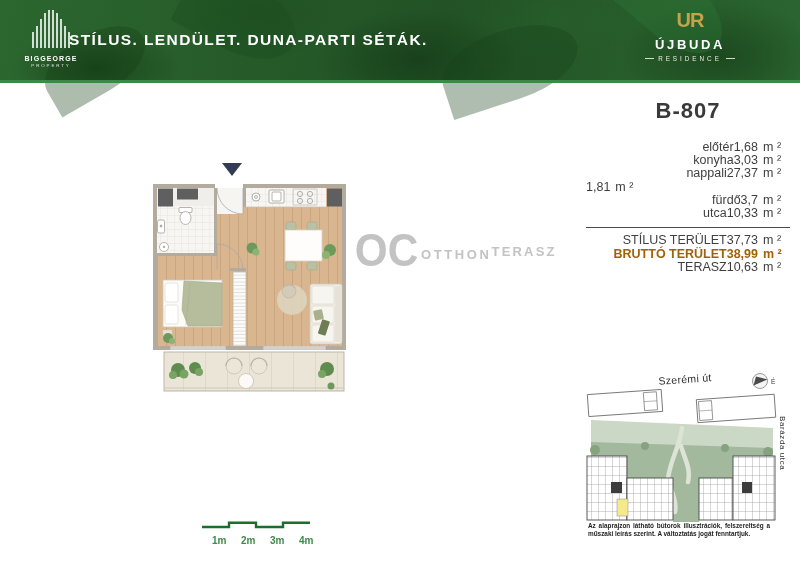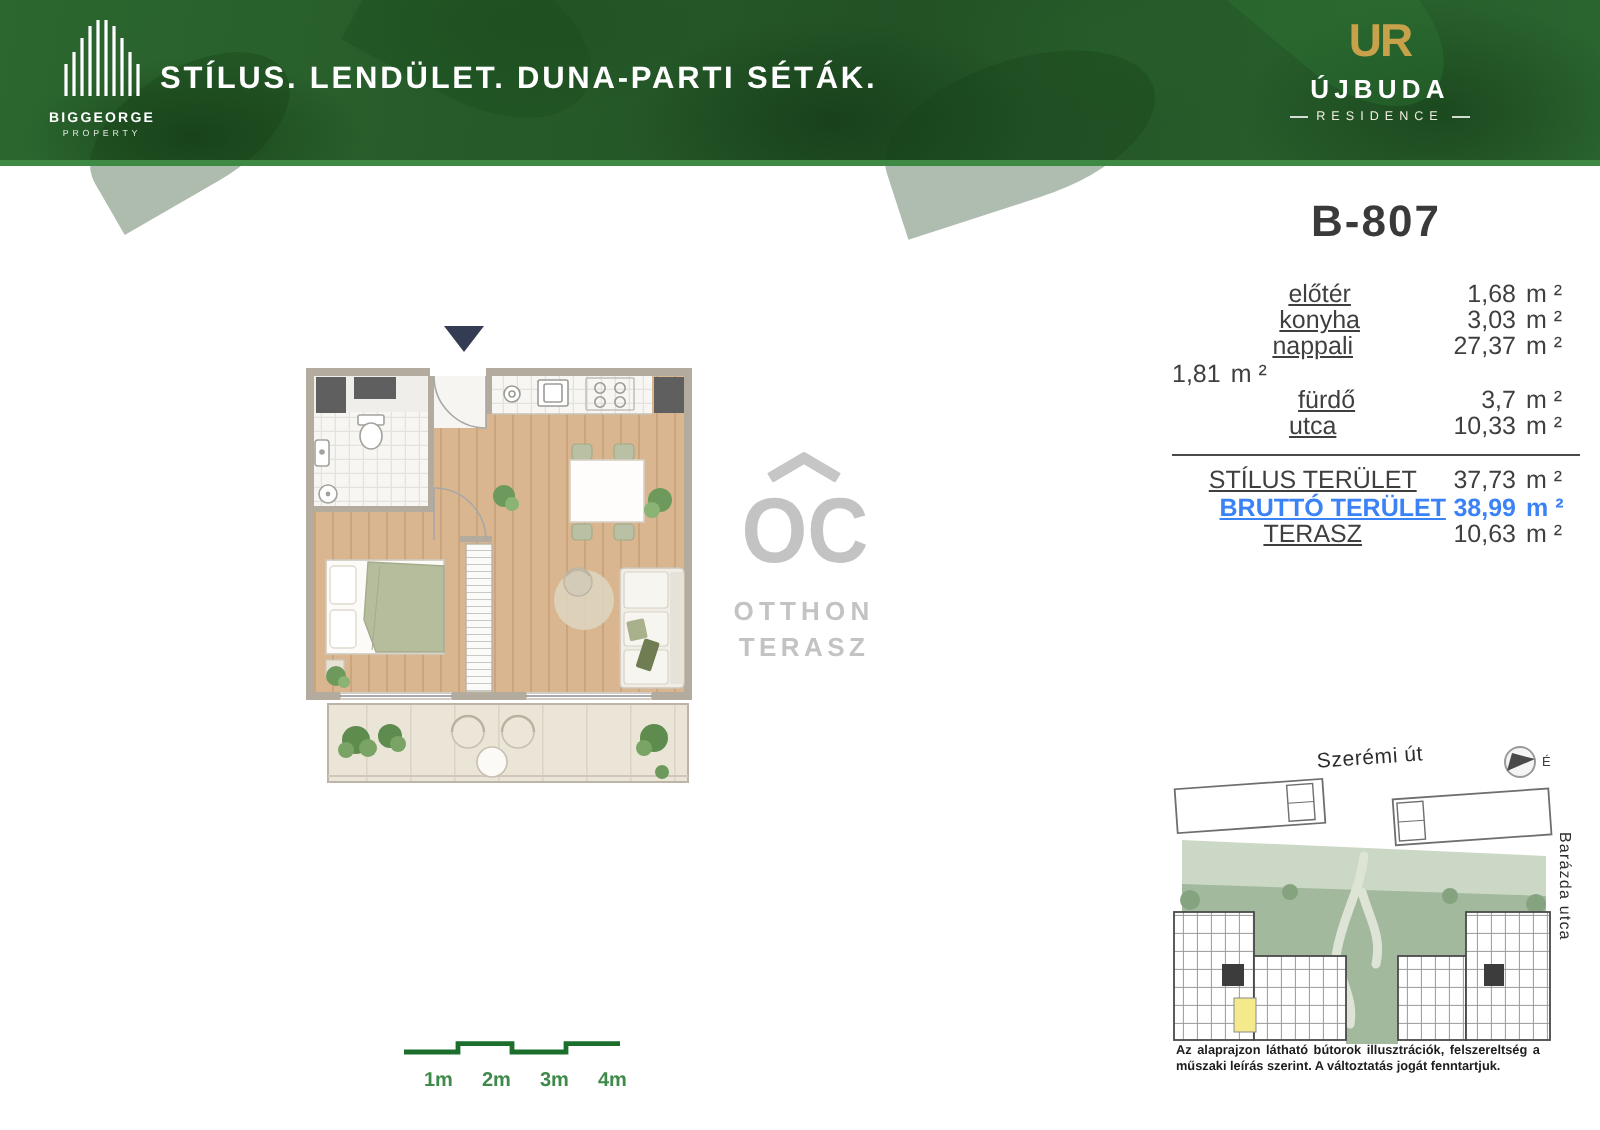--- a/index.html
+++ b/index.html
@@ -19,52 +19,52 @@
   .leaf.l1{left:180px;top:-18px;width:120px;height:70px;background:#1a4a1d;transform:rotate(28deg);}
   .leaf.l2{left:440px;top:30px;width:140px;height:70px;background:#16431a;transform:rotate(-18deg);}
   .leaf.l3{left:620px;top:-22px;width:110px;height:64px;background:#2f7a36;transform:rotate(40deg);}
   .leaf.l4{left:40px;top:34px;width:110px;height:60px;background:#173f18;transform:rotate(-30deg);}
   .hdr-line{position:absolute;left:0;top:80px;width:800px;height:3px;background:#3e8a44;}
 
   .bg-logo{position:absolute;left:16px;top:8px;width:70px;text-align:center;color:#fff;}
   .bg-name{font-size:7px;font-weight:700;letter-spacing:1.1px;margin-top:1px;}
   .bg-sub{font-size:4.4px;font-weight:400;letter-spacing:1.9px;color:rgba(255,255,255,.85);margin-top:1px;}
 
-  .tagline{position:absolute;left:80px;top:31px;color:#ffffff;font-size:15.5px;font-weight:600;
+  .tagline{position:absolute;left:69px;top:31px;color:#ffffff;font-size:15.5px;font-weight:600;
            letter-spacing:1.4px;}
 
   .ur-logo{position:absolute;left:638px;top:4px;width:104px;display:flex;flex-direction:column;
            align-items:center;}
-  .ur-mono{font-size:23px;font-weight:700;color:#c8a24b;letter-spacing:-1px;line-height:32px;}
+  .ur-mono{font-size:20px;font-weight:700;color:#c8a24b;letter-spacing:-1px;line-height:32px;}
   .ur-name{font-size:13px;font-weight:700;color:#ffffff;letter-spacing:2.6px;margin-top:1px;}
   .ur-sub-row{display:flex;align-items:center;margin-top:3px;}
   .ur-sub{font-size:6.3px;letter-spacing:3px;color:#efebdd;}
   .dash{display:inline-block;width:9px;height:1px;background:rgba(255,255,255,.8);margin:0 4px;}
 
   
   .floorplan{position:absolute;left:140px;top:160px;width:228px;height:240px;}
 
   
-  .watermark{position:absolute;left:352px;top:226px;width:100px;display:flex;flex-direction:column;
+  .watermark{position:absolute;left:352px;top:226px;width:100px;display:flex;flex-direction:row;
              align-items:center;color:#c3c3c3;}
   .wm-oc{font-size:46px;font-weight:700;line-height:48px;transform:scaleX(.92);letter-spacing:0;}
   .wm-l1{font-size:13px;font-weight:600;letter-spacing:2.6px;margin-top:9px;}
   .wm-l2{font-size:13px;font-weight:600;letter-spacing:2.2px;margin-top:3px;}
 
   
   .details{position:absolute;left:586px;top:98px;width:204px;color:#3d3d3d;}
   .unit-id{margin:0;text-align:center;font-size:22px;font-weight:700;letter-spacing:1px;color:#3a3a3a;}
   .rooms{margin-top:17px;}
   .row{display:flex;align-items:baseline;font-size:12.5px;line-height:13.2px;color:#3f3f3f;}
-  .row .lbl{flex:1;text-align:center;text-decoration:underline;}
+  .row .lbl{flex:1;text-align:right;}
   .row .val{text-align:right;}
   .row .unit{width:27px;text-align:left;margin-left:5px;}
   .sep{border-top:1.4px solid #4a4a4a;margin:7px 0 6px 0;}
   .totals .row{line-height:13.4px;}
-  .row.bold{font-weight:700;color:#3b82f6;padding-left:20px;}
+  .row.bold{font-weight:700;color:#a16207;padding-left:20px;}
 
   
   .scalebar{position:absolute;left:200px;top:515px;width:116px;}
   .scale-labels{display:flex;margin-top:2px;}
   .scale-labels span{width:27px;padding-left:2px;font-size:10px;font-weight:600;color:#3f8a4b;margin-left:10px;}
 
   
   .siteplan{position:absolute;left:585px;top:372px;width:212px;height:150px;}
   .street-top{position:absolute;left:52px;top:1px;width:96px;text-align:center;font-size:10.5px;
               font-weight:500;color:#2e2e2e;letter-spacing:.3px;transform:rotate(-4deg);}

